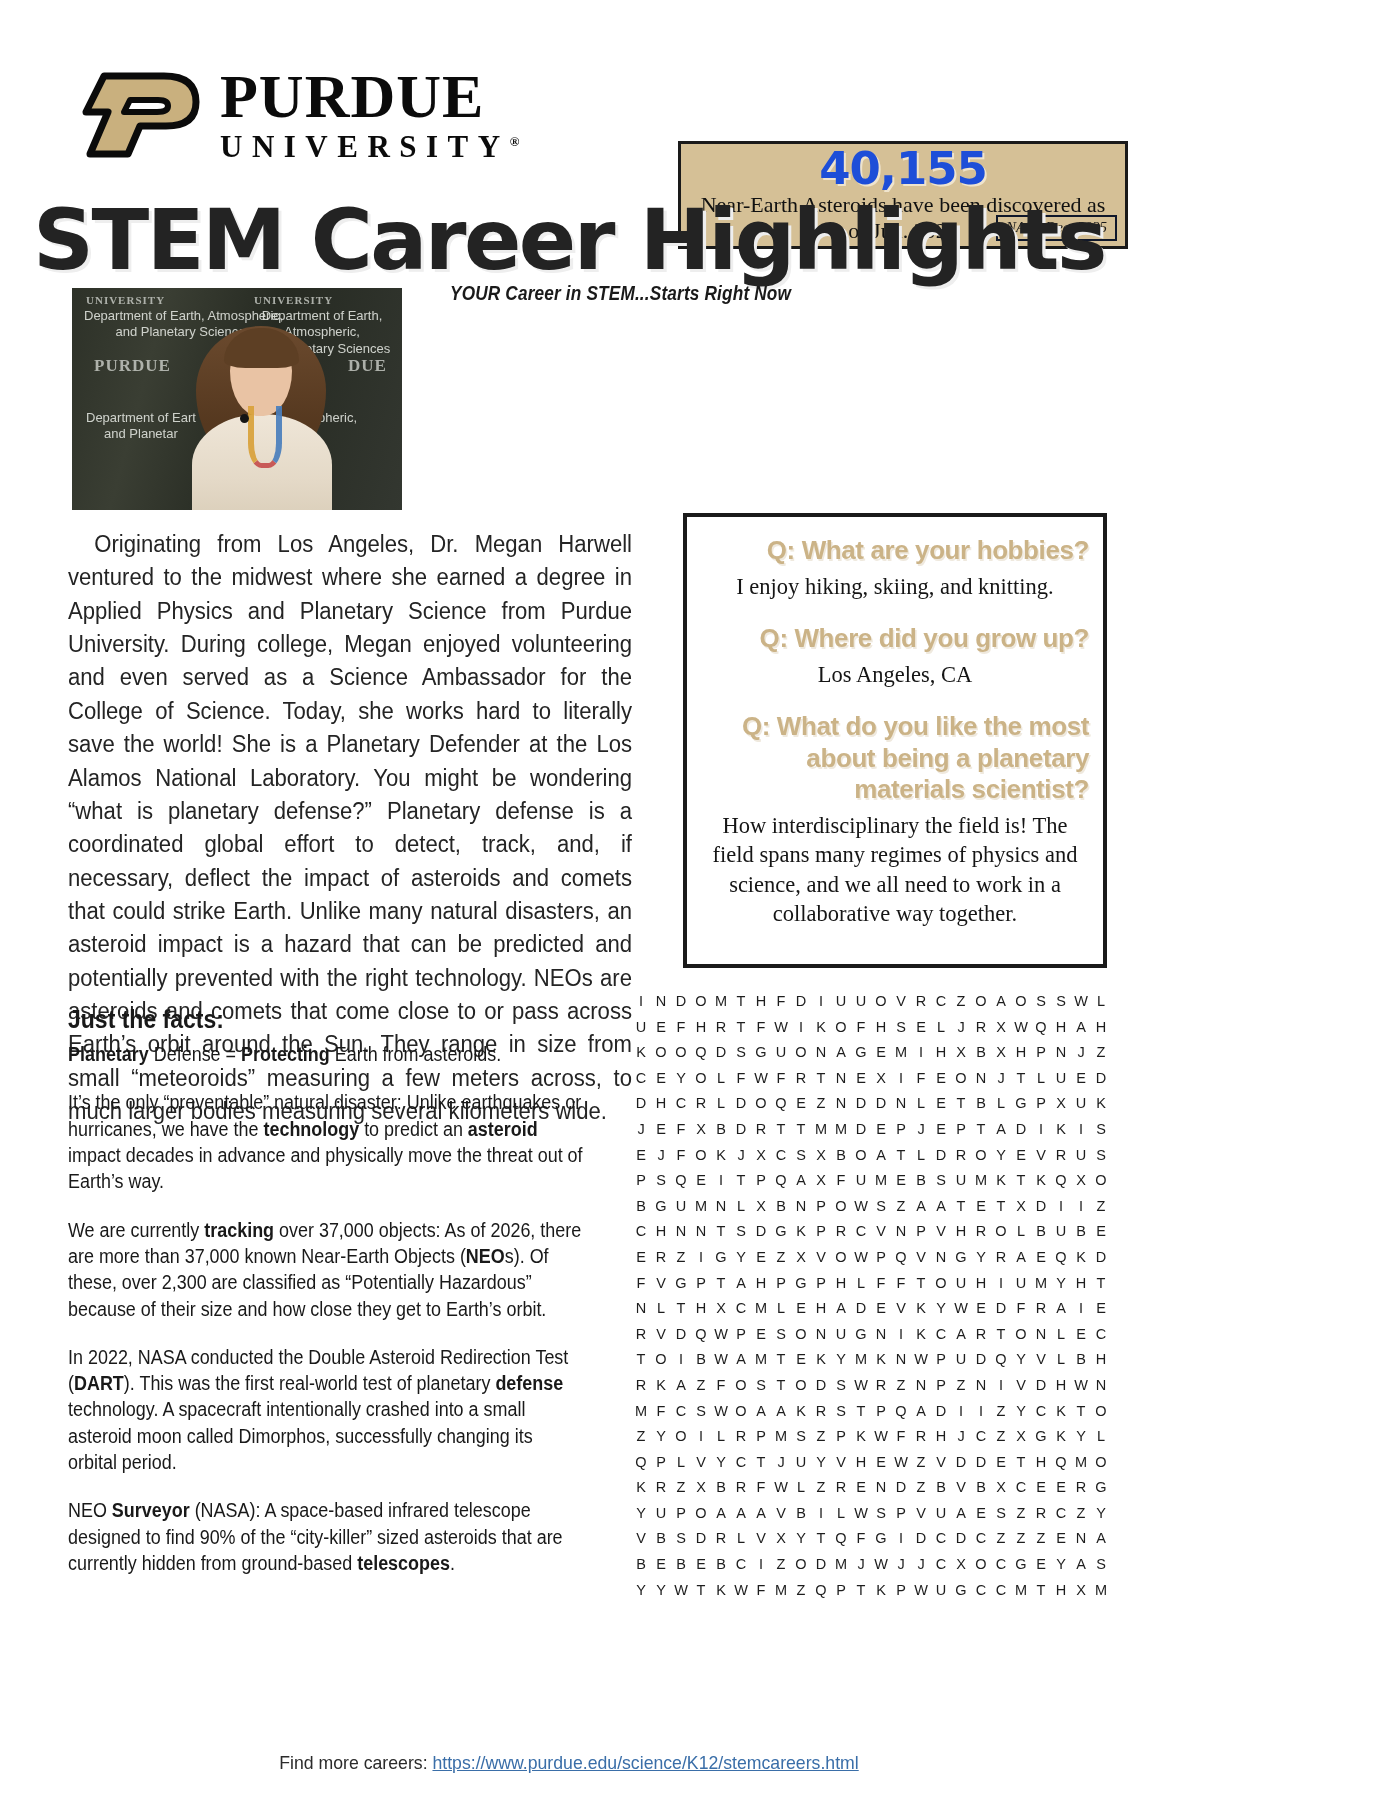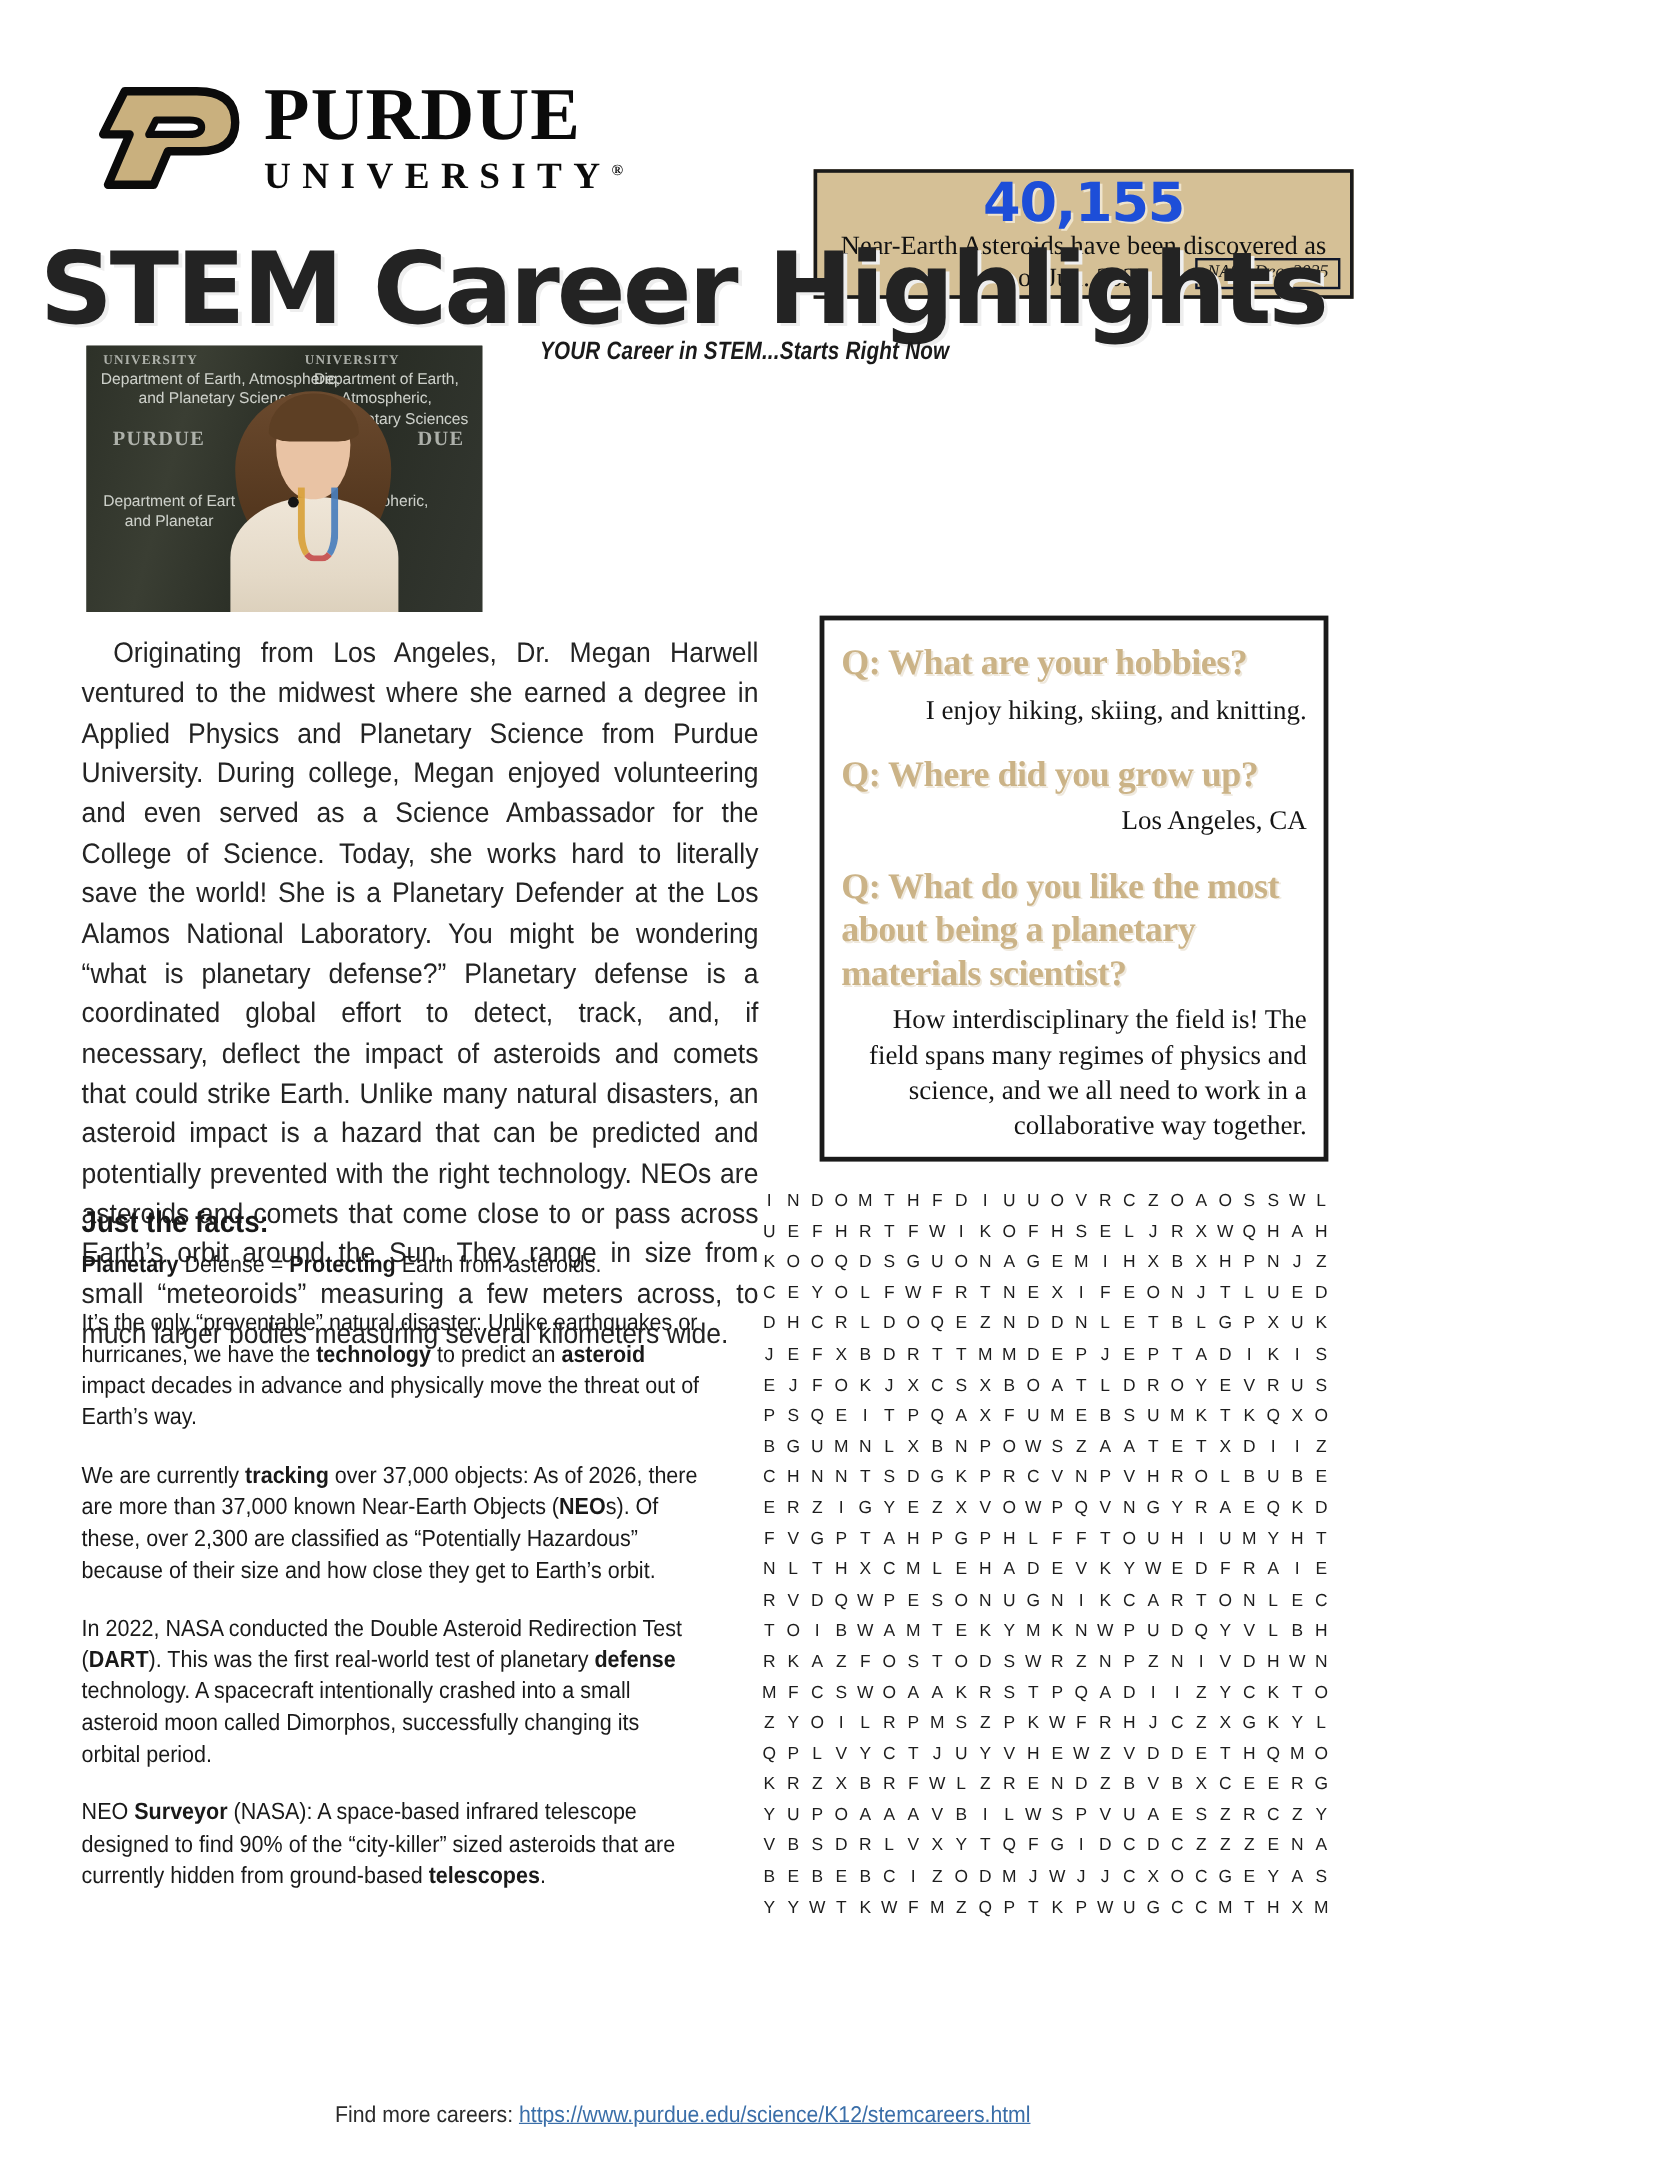--- a/index.html
+++ b/index.html
@@ -280,34 +280,34 @@
   
   .qa {
     position: absolute;
     left: 683px; top: 513px;
     width: 424px; height: 455px;
     border: 4px solid #1a1a1a;
     background: #fff;
     padding: 18px 14px 10px;
   }
   .qa .q {
-    font-family: Liberation Serif, serif;
+    font-family: Liberation Sans, sans-serif;
     font-weight: bold;
-    font-size: 30px;
+    font-size: 26px;
     letter-spacing: -0.4px;
     color: #cbb387;
-    text-align: left;
+    text-align: right;
     line-height: 1.22;
     text-shadow: 1.5px 1.5px 0 #efe9de;
   }
   .qa .a {
     font-family: "Liberation Serif", serif;
     font-size: 22.5px;
     color: #151515;
-    text-align: right;
+    text-align: center;
     line-height: 1.3;
     margin-top: 5px;
   }
   .qa .blk { margin-bottom: 22px; }
 
   
   .wordsearch {
     position: absolute;
     left: 632px; top: 993px;
     width: 478px;

